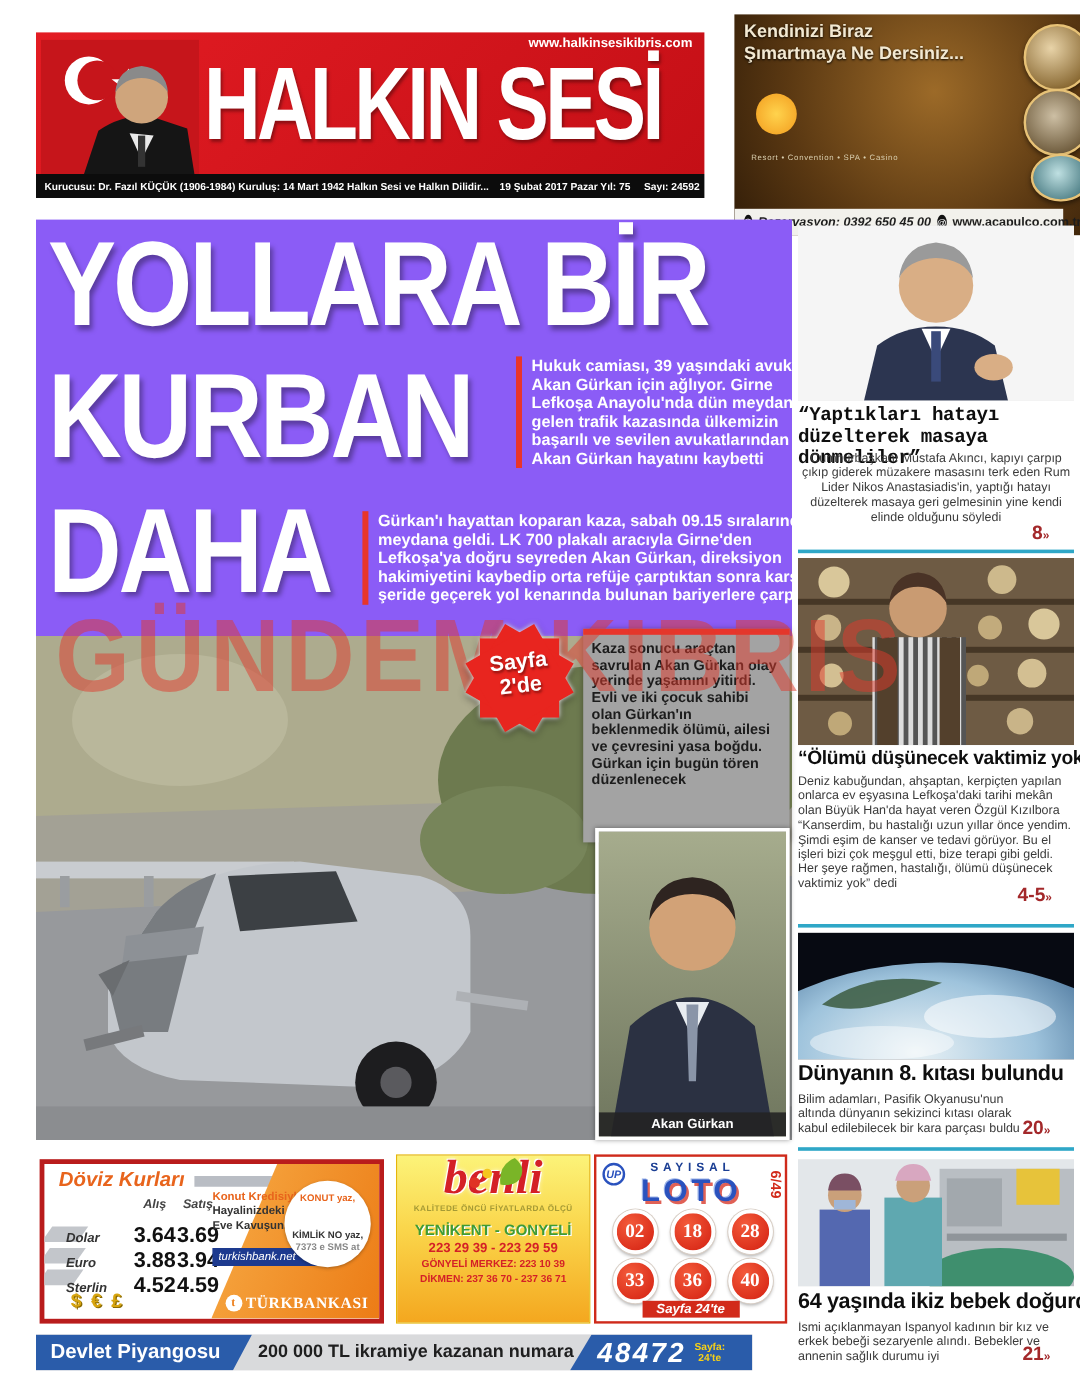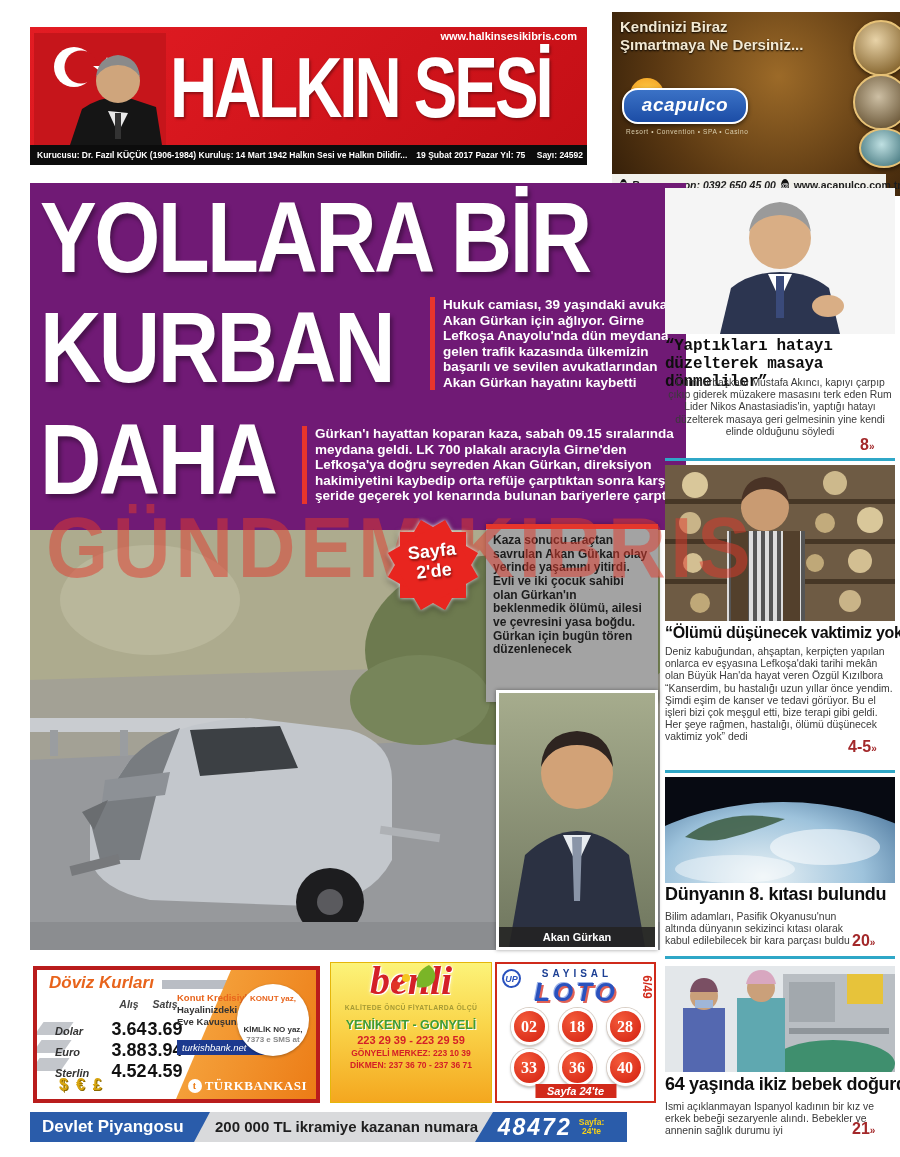--- a/index.html
+++ b/index.html
@@ -20,21 +20,21 @@
   .acap-logo{position:absolute;left:10px;top:76px;width:122px;height:32px;background:linear-gradient(#3b72c6,#1c4da6);border-radius:16px;border:2px solid #fff;color:#fff;font-size:19px;font-weight:bold;font-style:italic;text-align:center;line-height:30px;letter-spacing:.5px;box-shadow:0 2px 4px rgba(0,0,0,.5);}
   .acap-sub{position:absolute;left:14px;top:116px;color:#d9ceae;font-size:6.5px;letter-spacing:.6px;}
   .acap-circ{position:absolute;width:52px;height:52px;border-radius:50%;border:2px solid #e7c277;box-shadow:0 2px 4px rgba(0,0,0,.5);}
   .acap-c1{right:6px;top:8px;background:radial-gradient(circle at 40% 35%,#e8d3a8,#8a6a34 75%);}
   .acap-c2{right:6px;top:62px;background:radial-gradient(circle at 45% 40%,#cdbfa4,#6f5c3d 75%);}
   .acap-c3{right:6px;top:116px;width:46px;height:36px;border-radius:50%;background:radial-gradient(circle at 45% 40%,#bfe0e2,#4e7f86 75%);}
   .acap-bar{position:absolute;left:0;bottom:0;width:258px;height:22px;background:#f2f1ec;display:flex;align-items:center;gap:5px;padding:0 8px;font-size:10.5px;font-weight:bold;color:#1d1d1d;white-space:nowrap;}
   .mini-ic{display:inline-block;width:13px;height:13px;border-radius:50%;background:#111;color:#fff;font-size:8px;line-height:13px;text-align:center;font-weight:bold;}
 
   
-  .lead{position:absolute;left:30px;top:183px;width:630px;height:347px;background:#701a75;overflow:hidden;padding-left:26px;}
+  .lead{position:absolute;left:30px;top:183px;width:630px;height:347px;background:#8b5cf6;overflow:hidden;}
   .hl{position:absolute;color:#fff;font-weight:bold;letter-spacing:-3px;transform:scaleX(.85);transform-origin:left center;font-size:100px;line-height:1.04;white-space:nowrap;text-shadow:3px 4px 5px rgba(0,0,0,.35);}
   .hl1{left:10px;top:2px;}
   .hl2{left:10px;top:112px;}
   .hl3{left:10px;top:224px;}
   .deck{position:absolute;color:#fff;font-weight:bold;font-size:13.5px;line-height:1.15;border-left:5px solid #e8352b;padding-left:8px;}
   .deck1{left:400px;top:114px;width:230px;}
   .deck2{left:272px;top:243px;width:376px;}
 
   
   .crash{position:absolute;left:30px;top:530px;width:630px;height:420px;overflow:hidden;background:#a5a48c;}
@@ -94,21 +94,21 @@
   .benli-dot2{position:absolute;left:71px;top:11px;width:8px;height:8px;border-radius:50%;background:#f5c51e;}
   .benli-slogan{margin-top:5px;font-size:6.8px;font-weight:bold;color:#a59a35;letter-spacing:.4px;}
   .benli-l1{margin-top:7px;font-size:12.5px;font-weight:bold;color:#3f9b35;text-shadow:1px 1px 0 #fff;}
   .benli-l2{font-size:11px;font-weight:bold;color:#d42027;margin-top:2px;}
   .benli-l3,.benli-l4{font-size:8.5px;font-weight:bold;color:#d42027;margin-top:2px;}
 
   
   .loto{position:absolute;left:495px;top:962px;width:161px;height:141px;background:#fff;border:2px solid #cf2a1b;box-sizing:border-box;overflow:hidden;}
   .loto-up{position:absolute;left:5px;top:5px;width:19px;height:19px;border:2px solid #2a52be;border-radius:50%;color:#2a52be;font-weight:bold;font-style:italic;font-size:9px;text-align:center;line-height:16px;box-sizing:border-box;}
   .loto-sayisal{position:absolute;left:28px;top:4px;width:104px;text-align:center;color:#1c3f94;font-weight:bold;font-size:10px;letter-spacing:4px;}
-  .loto-word{position:absolute;left:20px;top:13px;width:118px;text-align:center;font-size:26px;font-weight:bold;font-style:italic;color:#2a52be;letter-spacing:3px;text-shadow:2px 2px 0 rgba(214,44,30,.75),-1px -1px 0 #9db4e8;}
+  .loto-word{position:absolute;left:20px;top:13px;width:118px;text-align:center;font-size:26px;font-weight:bold;color:#2a52be;letter-spacing:3px;text-shadow:2px 2px 0 rgba(214,44,30,.75),-1px -1px 0 #9db4e8;}
   .loto-649{position:absolute;right:-4px;top:16px;color:#d22a1a;font-weight:bold;font-size:12px;transform:rotate(90deg);}
   .loto-grid{position:absolute;left:11px;top:44px;width:138px;display:grid;grid-template-columns:repeat(3,1fr);gap:4px 6px;justify-items:center;}
   .loto-ball{width:31px;height:31px;border-radius:50%;background:radial-gradient(circle at 35% 30%,#f35a3a,#d31f10);border:3px solid #fff;box-shadow:0 0 0 1px #d9cfc6,0 2px 3px rgba(0,0,0,.3);color:#fff;font-family:"Liberation Serif",serif;font-weight:bold;font-size:16px;display:flex;align-items:center;justify-content:center;}
   .loto-ref{position:absolute;left:50%;transform:translateX(-50%);bottom:3px;background:#d22a1a;color:#fff;font-weight:bold;font-style:italic;font-size:11px;padding:1px 12px;white-space:nowrap;}
 
   
   .bbar{position:absolute;left:30px;top:1112px;width:597px;height:30px;background:#d9dadc;}
   .bbar-label{position:absolute;left:0;top:0;width:180px;height:30px;background:#2a5caa;clip-path:polygon(0 0,100% 0,calc(100% - 16px) 100%,0 100%);color:#fff;font-weight:bold;font-size:17px;line-height:30px;padding-left:12px;box-sizing:border-box;}
   .bbar-desc{position:absolute;left:185px;top:0;width:282px;font-weight:bold;font-size:15px;color:#1f1f1f;line-height:30px;white-space:nowrap;}
   .bbar-num{position:absolute;right:0;top:0;width:152px;height:30px;background:#2a5caa;clip-path:polygon(18px 0,100% 0,100% 100%,0 100%);display:flex;align-items:center;justify-content:center;gap:7px;}
@@ -147,21 +147,20 @@
       <span>2.50 TL (KDV DAHİL)</span>
     </span>
   </div>
 
   <div class="acap">
     <div class="acap-head">
       <div>Kendinizi Biraz</div>
       <div>Şımartmaya Ne Dersiniz...</div>
     </div>
     <div class="acap-sun"></div>
-    <div class="acap-logo">acapulco</div>
     <div class="acap-sub">Resort • Convention • SPA • Casino</div>
     <div class="acap-circ acap-c1"></div>
     <div class="acap-circ acap-c2"></div>
     <div class="acap-circ acap-c3"></div>
     <div class="acap-bar">
       <span class="mini-ic">✆</span>
       <span style="font-style:italic;">Rezervasyon: 0392 650 45 00</span>
       <span class="mini-ic">@</span>
       <span>www.acapulco.com.tr</span>
     </div>

